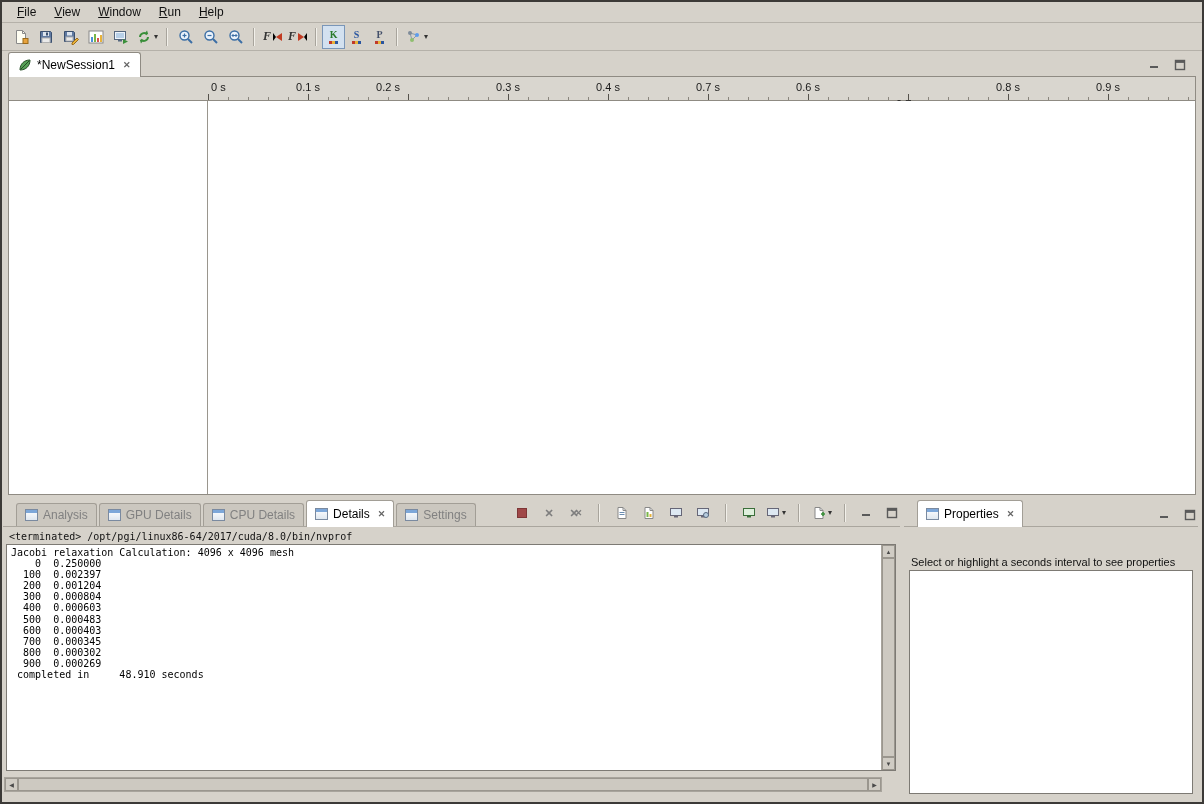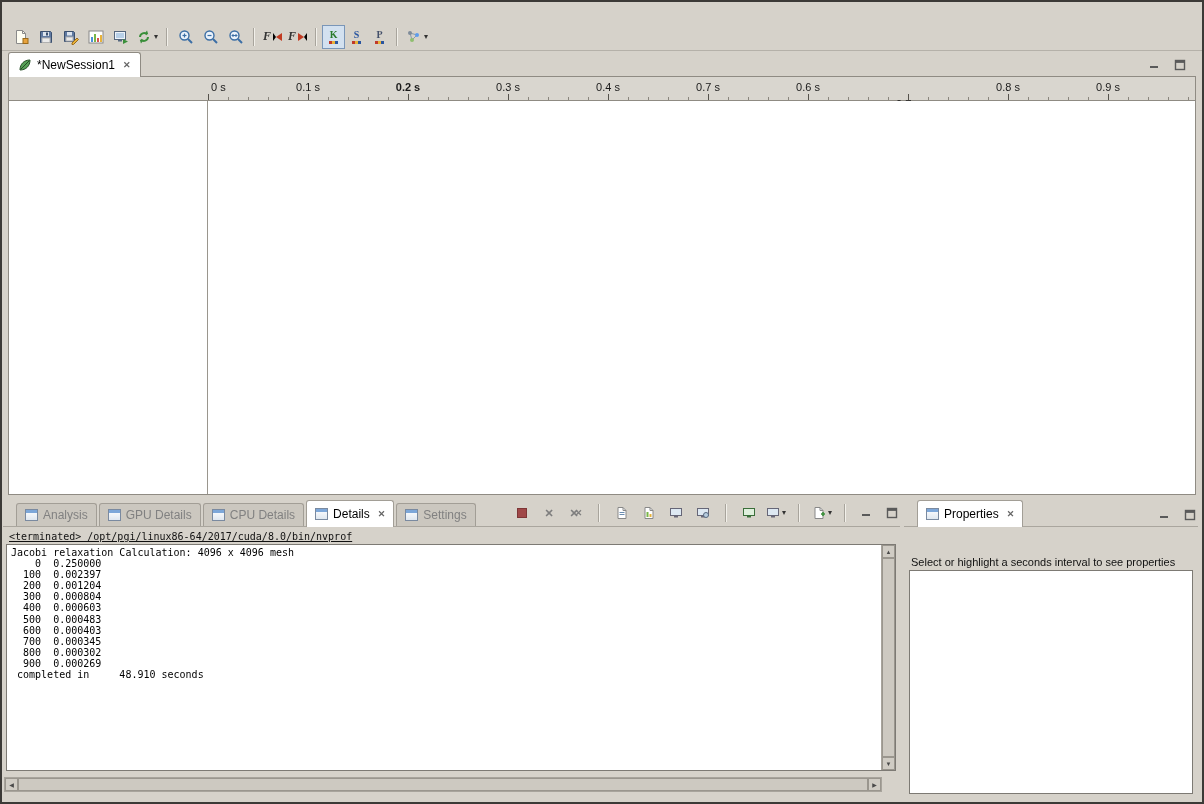--- a/index.html
+++ b/index.html
@@ -82,21 +82,21 @@
   .vt-btn { width:20px; height:18px; display:flex; align-items:center; justify-content:center;
             border:none; background:transparent; cursor:default; }
   .red-square { width:10px; height:10px; background:#a04848; border:1px solid #7e3636; }
   .gray-x { font-size:11px; font-weight:bold; color:#7e7e7e; line-height:11px; }
   .gray-x.second { margin-left:-4px; font-size:9px; }
 
   
   .console-view { position:absolute; top:498px; left:1px; width:897px; height:298px;
                   background:#d6d2ca; }
   .terminated-line { position:absolute; top:31px; left:6px; font-family:"DejaVu Sans Mono",monospace;
-                     font-size:10px; color:#111; white-space:pre;text-decoration:underline; }
+                     font-size:10px; color:#111; white-space:pre; }
   .console-box { position:absolute; top:44px; left:3px; width:890px; height:227px;
                  background:#fff; border:1px solid #7d7a74; }
   .console-pre { position:absolute; top:2px; left:0; right:15px; bottom:0; padding-left:4px;
                  font-family:"DejaVu Sans Mono",monospace; font-size:10px; line-height:11.1px;
                  color:#000; white-space:pre; overflow:hidden; }
   .vscroll { position:absolute; top:0; right:0; bottom:0; width:14px; background:#e6e3de;
              border-left:1px solid #a8a49c; }
   .sb-arrow { position:absolute; display:flex; align-items:center; justify-content:center;
               background:#d0ccc4; border:1px solid #9a968e; color:#4a4a4a; font-size:6px;
               cursor:default; }
@@ -118,20 +118,27 @@
                 background:#d6d2ca; }
   .props-message { position:absolute; top:56px; left:7px; font-size:11px; color:#111; }
   .props-box { position:absolute; top:70px; left:5px; width:284px; height:224px;
                background:#fff; border:1px solid #7d7a74; }
 </style>
 </head>
 <body>
 
 <div class="window">
 
+  <div class="menubar">
+      <div class="menu-item"><u>F</u>ile</div>
+      <div class="menu-item"><u>V</u>iew</div>
+      <div class="menu-item"><u>W</u>indow</div>
+      <div class="menu-item"><u>R</u>un</div>
+      <div class="menu-item"><u>H</u>elp</div>
+    </div>
 
   <div class="toolbar">
     <button class="tbtn">
       <svg width="16" height="16">
           <path d="M3.5 1.5h6l3 3v10h-9z" fill="#fffef2" stroke="#8a8a8a"></path>
           <path d="M9.5 1.5v3h3" fill="none" stroke="#8a8a8a"></path>
           <rect x="10" y="9.5" width="5" height="5" fill="#e8a33d" stroke="#9a6a1a"></rect>
         </svg>
     </button>
     <button class="tbtn">
@@ -254,21 +261,21 @@
           <rect x="1.5" y="1.5" width="9" height="9" fill="none" stroke="#5a5a5a" stroke-width="1.4"></rect>
           <rect x="1.5" y="1.5" width="9" height="2.4" fill="#5a5a5a"></rect>
         </svg>
     </button>
   </div>
 
   <div class="editor-content">
     <div class="ruler">
         <div class="ruler-label first" style="left: 199px;">0 s</div>
         <div class="ruler-label" style="left: 299px;">0.1 s</div>
-        <div class="ruler-label" style="left: 399px; font-weight: bold;">0.2 s</div>
+        <div class="ruler-label" style="left: 379px;">0.2 s</div>
         <div class="ruler-label" style="left: 499px;">0.3 s</div>
         <div class="ruler-label" style="left: 599px;">0.4 s</div>
         <div class="ruler-label" style="left: 699px;">0.7 s</div>
         <div class="ruler-label" style="left: 799px;">0.6 s</div>
         <div class="ruler-label" style="left: 899px; margin-top: 17px;">0.7 s</div>
         <div class="ruler-label" style="left: 999px;">0.8 s</div>
         <div class="ruler-label" style="left: 1099px;">0.9 s</div>
         <div class="ruler-tick major" style="left: 199px;"></div>
         <div class="ruler-tick" style="left: 219px;"></div>
         <div class="ruler-tick" style="left: 239px;"></div>

